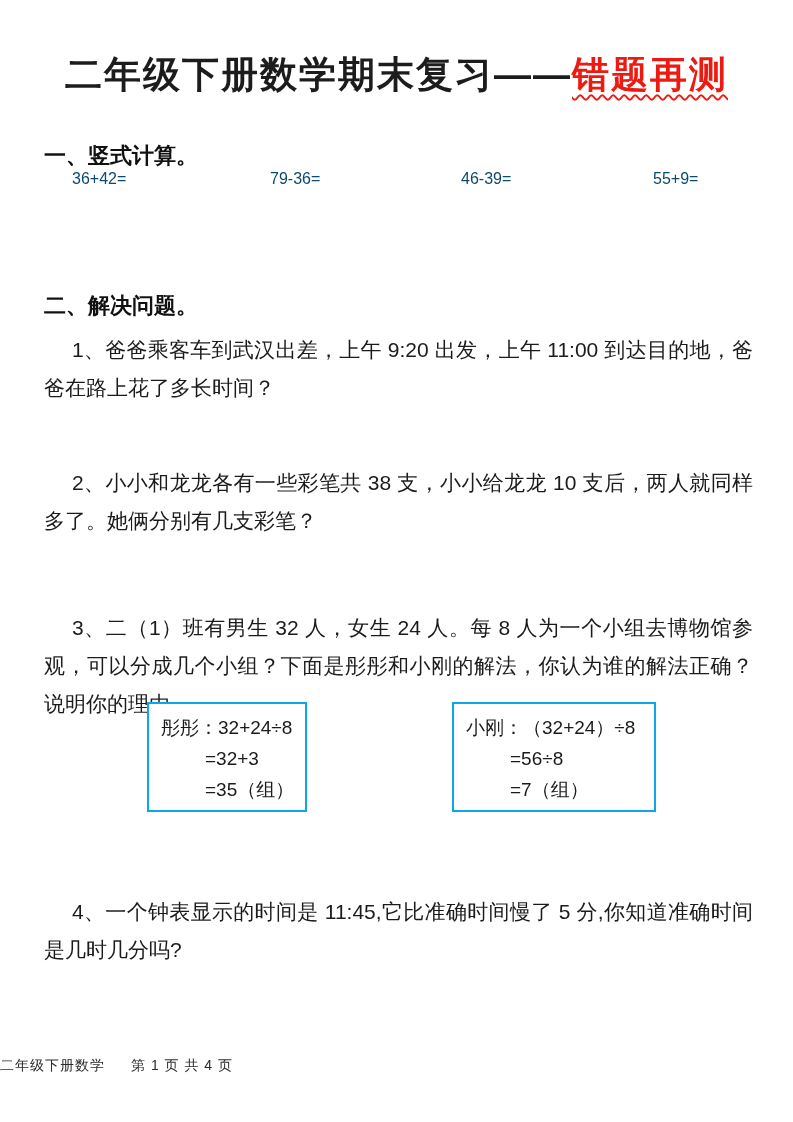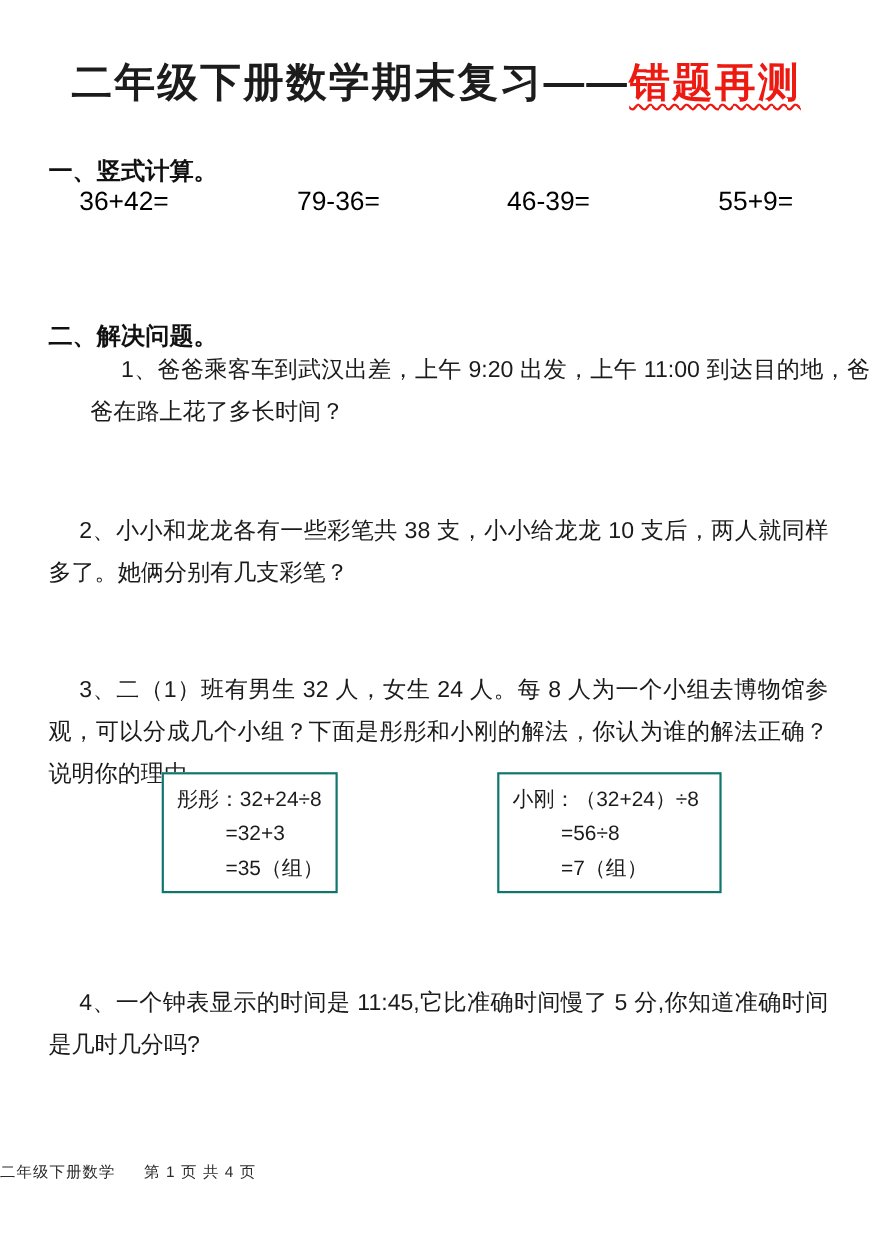--- a/index.html
+++ b/index.html
@@ -38,40 +38,40 @@
     vertical-align:bottom;
   }
   .sec-heading {
     position:absolute; left:44px;
     font-size:22px; font-weight:bold; color:#111;
     white-space:nowrap;
   }
   .sec1-heading { top:141px; }
   .sec2-heading { top:291px; }
   .calc-row { position:absolute; top:170px; left:0; width:100%; height:30px; }
-  .calc-item { position:absolute; font-size:24px; color:#000000; white-space:nowrap; }
+  .calc-item { position:absolute; font-size:16px; color:#0c4a6e; white-space:nowrap; }
   .calc-item:nth-child(1) { left:72px; }
   .calc-item:nth-child(2) { left:270px; }
   .calc-item:nth-child(3) { left:461px; }
   .calc-item:nth-child(4) { left:653px; }
   .para {
     position:absolute; left:44px; width:709px;
     font-size:21px; line-height:38px;
     text-indent:28px;
     text-align:justify;
     color:#1b1b1b;
   }
-  .para1 { top:318px;margin-left:38px; }
+  .para1 { top:331px; }
   .para2 { top:464px; }
   .para3 { top:609px; }
   .para4 { top:878px;margin-top:15px; }
   .sol-box {
     position:absolute; top:702px;
     box-sizing:border-box;
-    border:2px solid #0f766e;
+    border:2px solid #0ea5e9;
     padding:8px 10px 6px 12px;
     font-size:19px; line-height:31px;
     color:#1b1b1b;
     background:#fff;
   }
   .sol-box-1 { left:147px; width:160px; height:110px; }
   .sol-box-2 { left:452px; width:204px; height:110px; }
   .sol-line { white-space:nowrap; }
   .sol-indent { padding-left:44px; }
   .footer {

